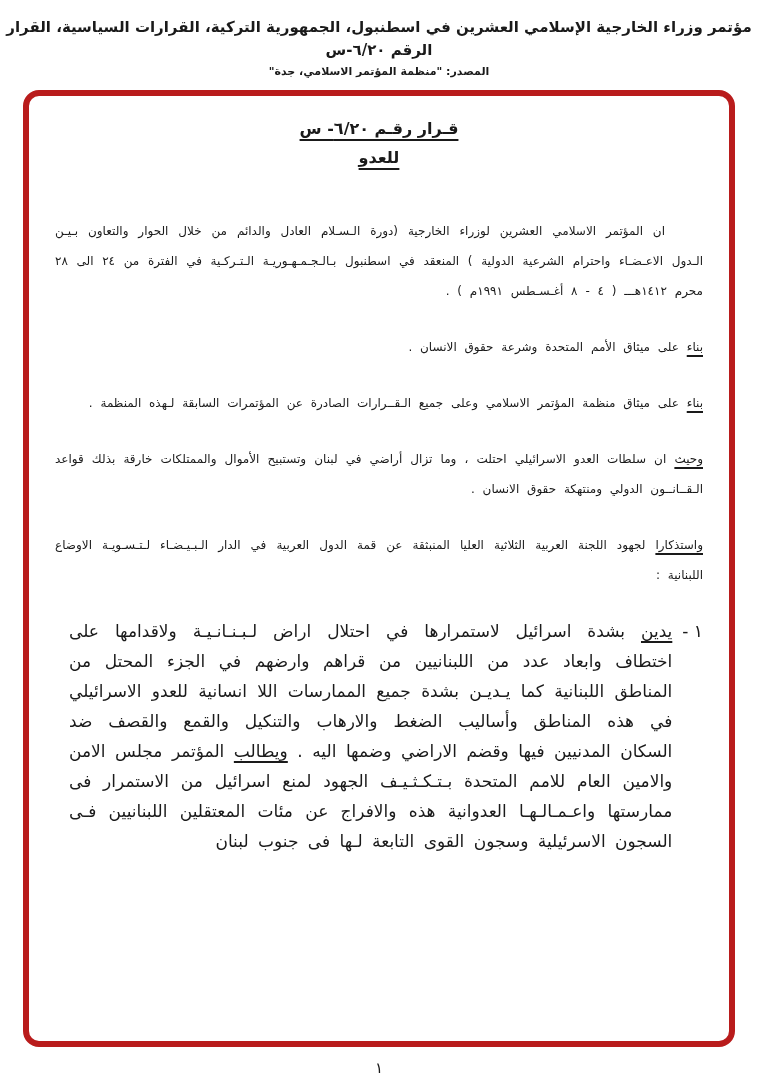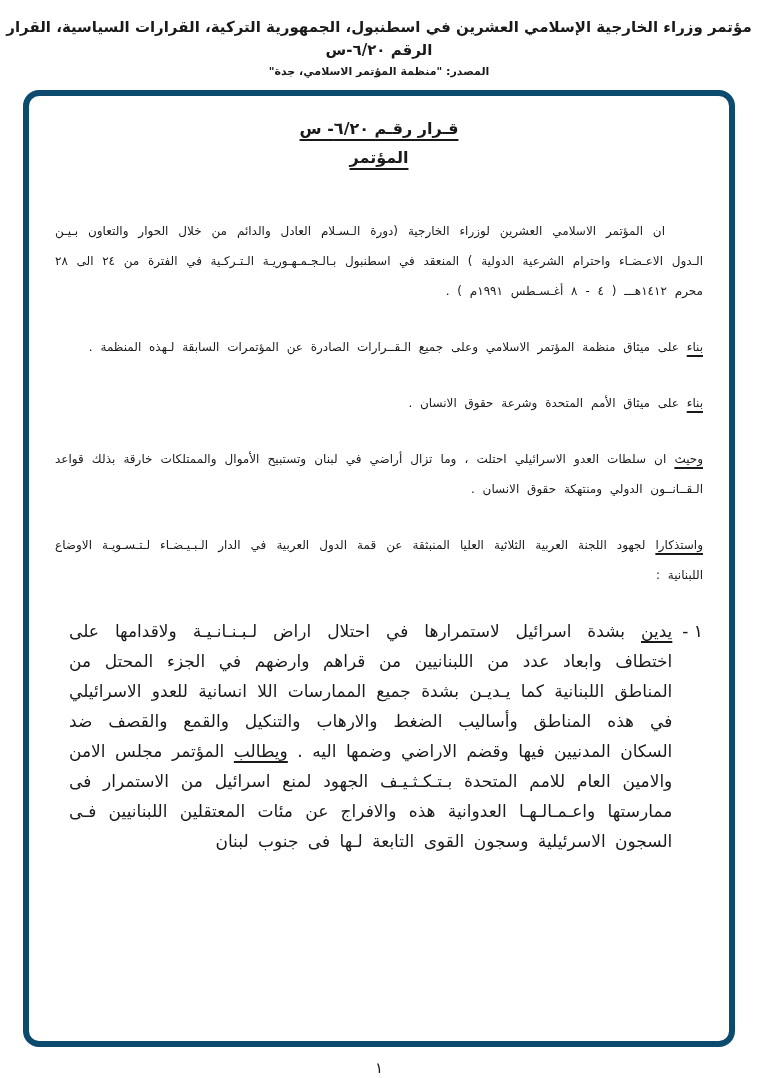--- a/index.html
+++ b/index.html
@@ -33,21 +33,21 @@
     font-weight: bold;
     font-size: 11px;
     margin-top: 4px;
   }
   
   .frame {
     box-sizing: border-box;
     width: 712px;
     height: 957px;
     margin: 12px auto 0;
-    border: 6px solid #0c4a6e;
+    border: 6px solid #b91c1c;
     border-radius: 16px;
     padding: 14px 26px 18px 26px;
     overflow: hidden;
   }
   
   .title-block {
     text-align: center;
     font-weight: bold;
     font-size: 16px;
     margin-top: 4px;
@@ -106,28 +106,28 @@
 
   <header class="doc-header">
     <div class="line1">مؤتمر وزراء الخارجية الإسلامي العشرين في اسطنبول، الجمهورية التركية، القرارات السياسية، القرار الرقم ٦/٢٠-س</div>
     <div class="line2">المصدر:  "منظمة المؤتمر الاسلامي، جدة"</div>
   </header>
 
   <div class="frame">
 
     <div class="title-block">
       <div class="row"><span class="t">قـرار رقـم ٦/٢٠- س</span></div>
-      <div class="row"><span class="t">المؤتمر</span></div>
+      <div class="row"><span class="t">للعدو</span></div>
     </div>
 
     <p class="para first"><span>ان المؤتمر الاسلامي العشرين لوزراء الخارجية (دورة الـسـلام العادل والدائم من خلال الحوار والتعاون بـيـن الـدول الاعـضـاء واحترام الشرعية الدولية ) المنعقد في اسطنبول بـالـجـمـهـوريـة الـتـركـية في الفترة من ٢٤ الى ٢٨ محرم ١٤١٢هـــ ( ٤ - ٨ أغـسـطس ١٩٩١م ) .</span></p>
 
+    <p class="para"><span class="lead">بناء</span><span> على ميثاق الأمم المتحدة وشرعة حقوق الانسان .</span></p>
+
     <p class="para"><span class="lead">بناء</span><span> على ميثاق منظمة المؤتمر الاسلامي وعلى جميع الـقــرارات الصادرة عن المؤتمرات السابقة لـهذه المنظمة .</span></p>
-
-    <p class="para"><span class="lead">بناء</span><span> على ميثاق الأمم المتحدة وشرعة حقوق الانسان .</span></p>
 
     <p class="para"><span class="lead">وحيث</span><span> ان سلطات العدو الاسرائيلي احتلت ، وما تزال أراضي في لبنان وتستبيح الأموال والممتلكات خارقة بذلك قواعد الـقــانــون الدولي ومنتهكة حقوق الانسان .</span></p>
 
     <p class="para"><span class="lead">واستذكارا</span><span> لجهود اللجنة العربية الثلاثية العليا المنبثقة عن قمة الدول العربية في الدار الـبـيـضـاء لـتـسـويـة الاوضاع اللبنانية :</span></p>
 
     <div class="list-item">
       <span class="num">١ -</span>
       <div class="item-text"><span class="lead">يدين</span><span> بشدة اسرائيل لاستمرارها في احتلال اراض لـبـنـانـيـة ولاقدامها على اختطاف وابعاد عدد من اللبنانيين من قراهم وارضهم في الجزء المحتل من المناطق اللبنانية كما يـديـن بشدة جميع الممارسات اللا انسانية للعدو الاسرائيلي في هذه المناطق وأساليب الضغط والارهاب والتنكيل والقمع والقصف ضد السكان المدنيين فيها وقضم الاراضي وضمها اليه . </span><span class="lead">ويطالب</span><span> المؤتمر مجلس الامن والامين العام للامم المتحدة بـتـكـثـيـف الجهود لمنع اسرائيل من الاستمرار فى ممارستها واعـمـالـهـا العدوانية هذه والافراج عن مئات المعتقلين اللبنانيين فـى السجون الاسرئيلية وسجون القوى التابعة لـها فى جنوب لبنان</span></div>
     </div>
 

